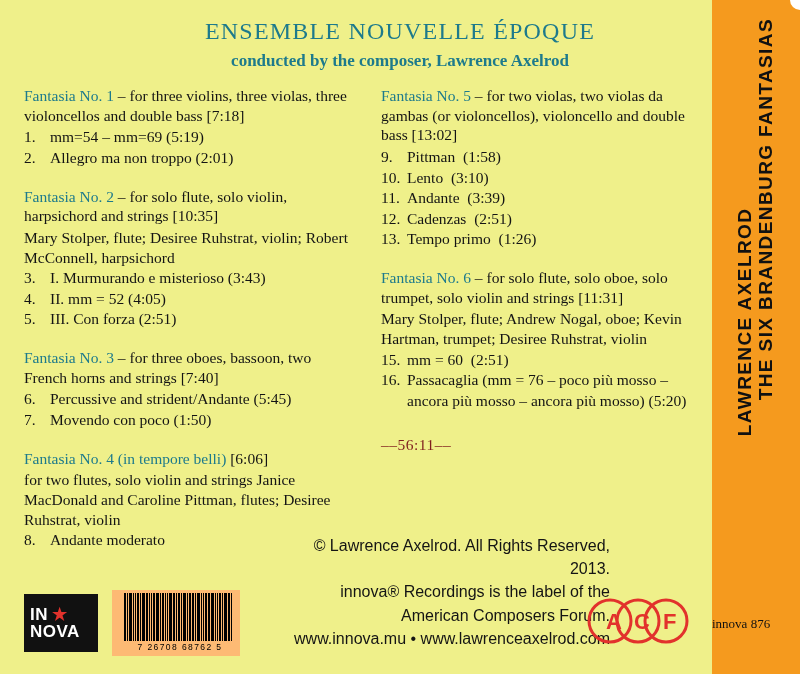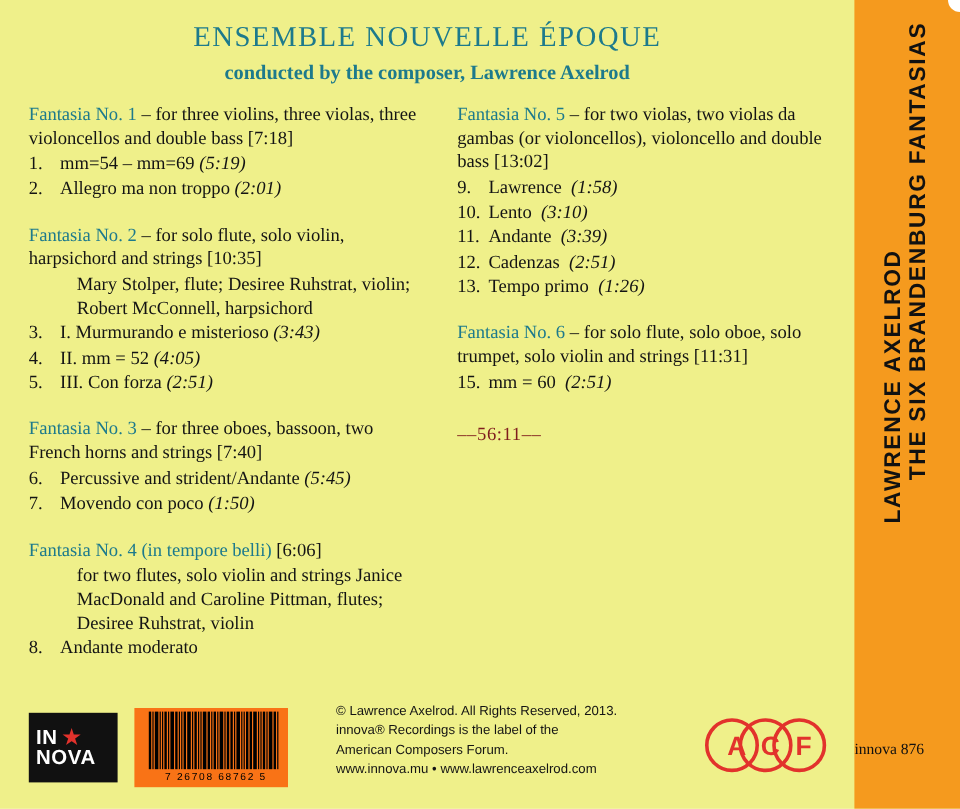--- a/index.html
+++ b/index.html
@@ -72,20 +72,21 @@
     font-size: 13px;
     color: #111111;
   }
   
   .header {
     position: absolute;
     top: 18px;
     left: 0;
     width: 712px;
     text-align: center;
+    padding-left: 44px;
   }
   .ensemble {
     font-family: "Liberation Serif", serif;
     font-size: 24px;
     letter-spacing: 1.2px;
     color: #1d7a8c;
     margin: 0 0 6px 0;
   }
   .conductor {
     font-family: "Liberation Serif", serif;
@@ -115,21 +116,20 @@
     color: #141414;
     margin-bottom: 2px;
   }
   .work-title {
     color: #1d7a8c;
   }
   .performers {
     font-size: 15.5px;
     line-height: 1.27;
     color: #141414;
-    margin-left: 40px;
   }
   .tracks {
     margin-top: 1px;
   }
   .track {
     display: flex;
     font-size: 15.5px;
     line-height: 1.33;
     color: #141414;
     align-items: baseline;
@@ -137,21 +137,20 @@
   .track-num {
     width: 26px;
     flex: 0 0 26px;
     text-align: left;
     font-variant-numeric: oldstyle-nums;
   }
   .track-body {
     flex: 1 1 auto;
   }
   .dur {
-    font-style: italic;
   }
   .total {
     font-size: 15.5px;
     color: #7f1d1d;
     margin-top: 24px;
     letter-spacing: 0.5px;
   }
   
   .innova-logo {
     position: absolute;
@@ -181,21 +180,21 @@
     color: #e2322c;
     font-size: 17px;
     line-height: 1;
   }
   .barcode {
     position: absolute;
     left: 112px;
     bottom: 18px;
     width: 128px;
     height: 66px;
-    background: #f97316;
+    background: #fdba74;
     padding: 3px 4px 0 12px;
     box-sizing: border-box;
   }
   .bars {
     height: 48px;
     width: 100%;
     display: flex;
     align-items: stretch;
     gap: 1px;
   }
@@ -209,23 +208,23 @@
     letter-spacing: 1.4px;
     text-align: center;
     margin-top: 1px;
     color: #000;
   }
   .copyright {
     position: absolute;
     left: 280px;
     bottom: 24px;
     width: 330px;
-    text-align: left;
+    text-align: right;
     font-family: "Liberation Sans", sans-serif;
-    font-size: 11px;
+    font-size: 16px;
     line-height: 1.45;
     color: #141414;
   }
   .acf {
     position: absolute;
     right: 108px;
     bottom: 26px;
     width: 108px;
     height: 54px;
   }
@@ -350,21 +349,21 @@
     <div class="col">
 
       <div class="work">
         <div class="work-head">
           <span class="work-title">Fantasia No. 5</span><span> – for two violas, two violas da gambas (or violoncellos), violoncello and double bass [13:02]</span>
         </div>
         <div class="tracks">
           <div class="track">
             <span class="track-num">9.</span>
             <span class="track-body">
-              <span>Lawrence</span>
+              <span>Pittman</span>
               &nbsp;<span class="dur">(1:58)</span>
             </span>
           </div>
           <div class="track">
             <span class="track-num">10.</span>
             <span class="track-body">
               <span>Lento</span>
               &nbsp;<span class="dur">(3:10)</span>
             </span>
           </div>
@@ -389,26 +388,34 @@
               &nbsp;<span class="dur">(1:26)</span>
             </span>
           </div>
         </div>
       </div>
 
       <div class="work">
         <div class="work-head">
           <span class="work-title">Fantasia No. 6</span><span> – for solo flute, solo oboe, solo trumpet, solo violin and strings [11:31]</span>
         </div>
+        <div class="performers">Mary Stolper, flute; Andrew Nogal, oboe; Kevin Hartman, trumpet; Desiree Ruhstrat, violin</div>
         <div class="tracks">
           <div class="track">
             <span class="track-num">15.</span>
             <span class="track-body">
               <span>mm = 60</span>
               &nbsp;<span class="dur">(2:51)</span>
+            </span>
+          </div>
+          <div class="track">
+            <span class="track-num">16.</span>
+            <span class="track-body">
+              <span>Passacaglia (mm = 76 – poco più mosso – ancora più mosso – ancora più mosso)</span>
+              <span class="dur">(5:20)</span>
             </span>
           </div>
         </div>
       </div>
 
       <div class="total">––56:11––</div>
 
     </div>
   </div>
 

